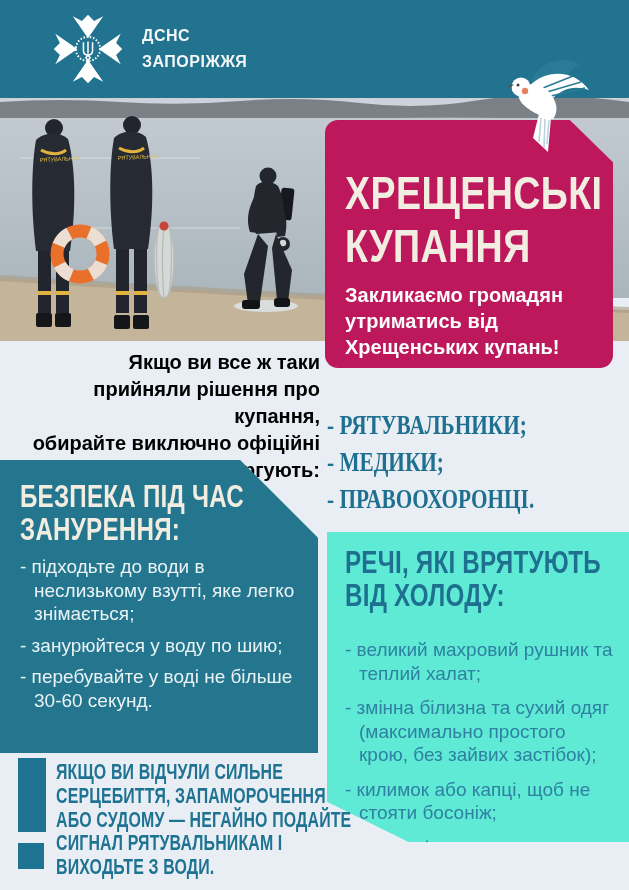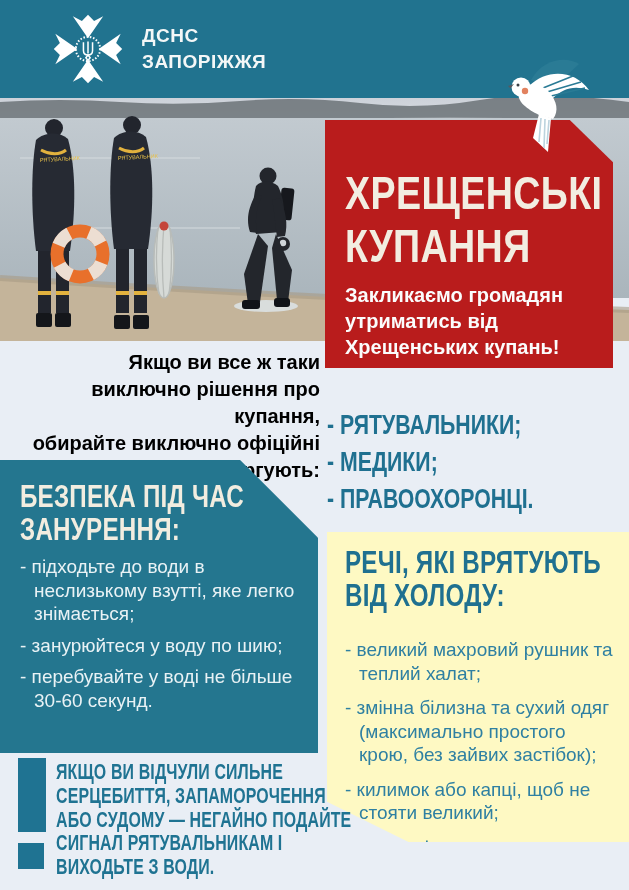--- a/index.html
+++ b/index.html
@@ -4,52 +4,52 @@
 <style>
   html,body{margin:0;padding:0;background:#9aa3ad;}
   .poster{
     position:relative;width:629px;height:890px;overflow:hidden;
     background:#e9eef5;font-family:"Liberation Sans",sans-serif;
   }
   
   .topbar{position:absolute;left:0;top:0;width:629px;height:98px;background:#21738f;
     display:flex;align-items:center;}
   .emblem{width:76px;height:76px;margin-left:50px;flex:0 0 auto;}
-  .org{margin-left:16px;color:#f4f7f7;font-weight:700;font-size:19px;line-height:26px;letter-spacing:.5px;}
+  .org{margin-left:16px;color:#f4f7f7;font-weight:700;font-size:16px;line-height:26px;letter-spacing:.5px;}
   
   .photo{position:absolute;left:0;top:98px;width:629px;height:243px;}
   .photo svg{display:block;width:100%;height:100%;}
   
-  .title-card{position:absolute;left:325px;top:120px;width:288px;height:248px;background:#b91c1c;
+  .title-card{position:absolute;left:325px;top:120px;width:288px;height:248px;background:#be185d;
     clip-path:polygon(0 0,85% 0,100% 17%,100% 100%,0 100%);
-    padding:46px 0 0 20px;box-sizing:border-box;}
+    padding:46px 0 0 20px;box-sizing:border-box;border-radius:13px;}
   .title-line{display:block;color:#f2ede1;font-weight:700;font-size:47px;line-height:53px;
     transform:scaleX(.8);transform-origin:0 0;white-space:nowrap;letter-spacing:.5px;}
   .subtitle{margin-top:10px;color:#fbfcfc;font-weight:700;font-size:20px;line-height:26px;}
   
   .dove{position:absolute;left:503px;top:54px;width:92px;height:100px;}
   
   .intro{position:absolute;left:6px;top:349px;width:314px;text-align:right;
     color:#000000;font-weight:700;font-size:20px;line-height:27px;}
   
-  .guards{position:absolute;left:327px;top:406px;}
+  .guards{position:absolute;left:327px;top:406px;font-family:Liberation Serif, serif;}
   .guard-line{display:block;color:#1f7090;font-weight:700;font-size:28px;line-height:37px;
     transform:scaleX(.76);transform-origin:0 0;white-space:nowrap;}
   
   .safety-panel{position:absolute;left:0;top:460px;width:318px;height:293px;background:#24768f;
     clip-path:polygon(0 0,75.5% 0,100% 26.5%,100% 100%,0 100%);
     padding:20px 20px 0 20px;box-sizing:border-box;}
   .panel-head{display:block;font-weight:700;font-size:31px;line-height:33px;
     transform:scaleX(.78);transform-origin:0 0;white-space:nowrap;letter-spacing:.3px;}
   .safety-panel .panel-head{color:#f2ede0;}
   .safety-panel .bullets{margin-top:9px;}
   .safety-panel .bullet{color:#e9f2f5;font-size:19px;line-height:23.5px;margin-bottom:8px;
     padding-left:14px;text-indent:-14px;max-width:272px;}
   
-  .things-panel{position:absolute;left:327px;top:532px;width:302px;height:310px;background:#fef9c3;
+  .things-panel{position:absolute;left:327px;top:532px;width:302px;height:310px;background:#5eead4;
     clip-path:polygon(0 0,100% 0,100% 100%,27% 100%,0 87%);
     padding:14px 12px 0 18px;box-sizing:border-box;}
   .things-panel .panel-head{color:#1f7090;}
   .things-panel .bullets{margin-top:26px;}
   .things-panel .bullet{color:#2f80a2;font-size:19px;line-height:23.5px;margin-bottom:11px;
     padding-left:14px;text-indent:-14px;max-width:268px;}
   
   .warning{position:absolute;left:18px;top:758px;display:flex;}
   .excl{width:30px;margin-right:8px;flex:0 0 auto;}
   .excl-bar{width:28px;height:74px;background:#1f7392;}
@@ -176,21 +176,21 @@
     <circle cx="18" cy="33" r="9.5" fill="#ffffff"></circle>
     <circle cx="15" cy="31" r="1.5" fill="#3a3f45"></circle>
     <circle cx="22" cy="37" r="3.2" fill="#e2825f"></circle>
     <path d="M5,32 l6,-2 -3.6,4.4 Z" fill="#555a60"></path>
     <path d="M36,60 L48,64 L45,98 L30,84 Z" fill="#ffffff"></path>
     <path d="M38,64 L36,88 M42,65 L41,94 M46,66 L44,90" stroke="#bcd3de" stroke-width="1.6" fill="none"></path>
   </svg>
 
   <div class="intro">
     <div>Якщо ви все ж таки</div>
-    <div>виключно рішення про купання,</div>
+    <div>прийняли рішення про купання,</div>
     <div>обирайте виключно офіційні</div>
     <div>місця, де чергують:</div>
   </div>
 
   <div class="guards">
     <span class="guard-line">- РЯТУВАЛЬНИКИ;</span>
     <span class="guard-line">- МЕДИКИ;</span>
     <span class="guard-line">- ПРАВООХОРОНЦІ.</span>
   </div>
 
@@ -203,21 +203,21 @@
       <div class="bullet">- перебувайте у воді не більше 30-60 секунд.</div>
     </div>
   </section>
 
   <section class="things-panel">
     <span class="panel-head">РЕЧІ, ЯКІ ВРЯТУЮТЬ</span>
     <span class="panel-head">ВІД ХОЛОДУ:</span>
     <div class="bullets">
       <div class="bullet">- великий махровий рушник та теплий халат;</div>
       <div class="bullet">- змінна білизна та сухий одяг (максимально простого крою, без зайвих застібок);</div>
-      <div class="bullet">- килимок або капці, щоб не стояти великий;</div>
+      <div class="bullet">- килимок або капці, щоб не стояти босоніж;</div>
       <div class="bullet">- термос із гарячим чаєм.</div>
     </div>
   </section>
 
   <div class="warning">
     <div class="excl">
       <div class="excl-bar"></div>
       <div class="excl-dot"></div>
     </div>
     <div class="warn-text">

